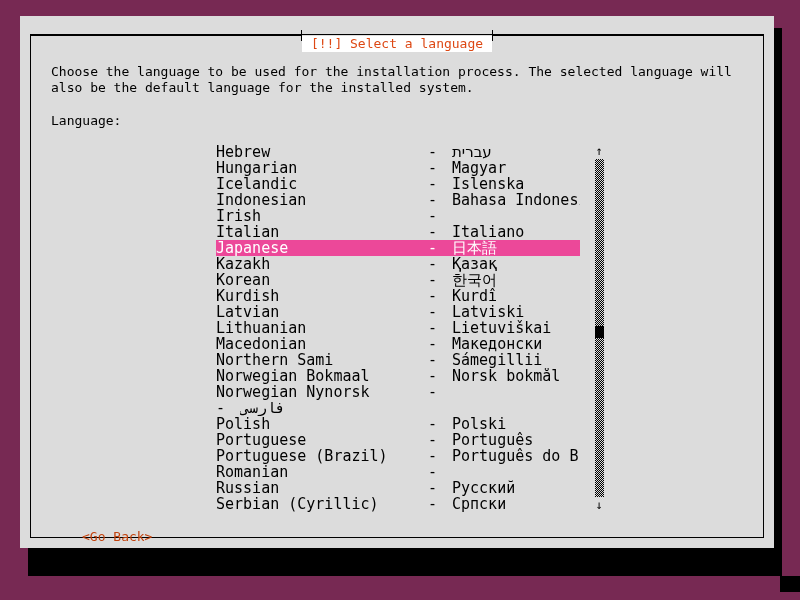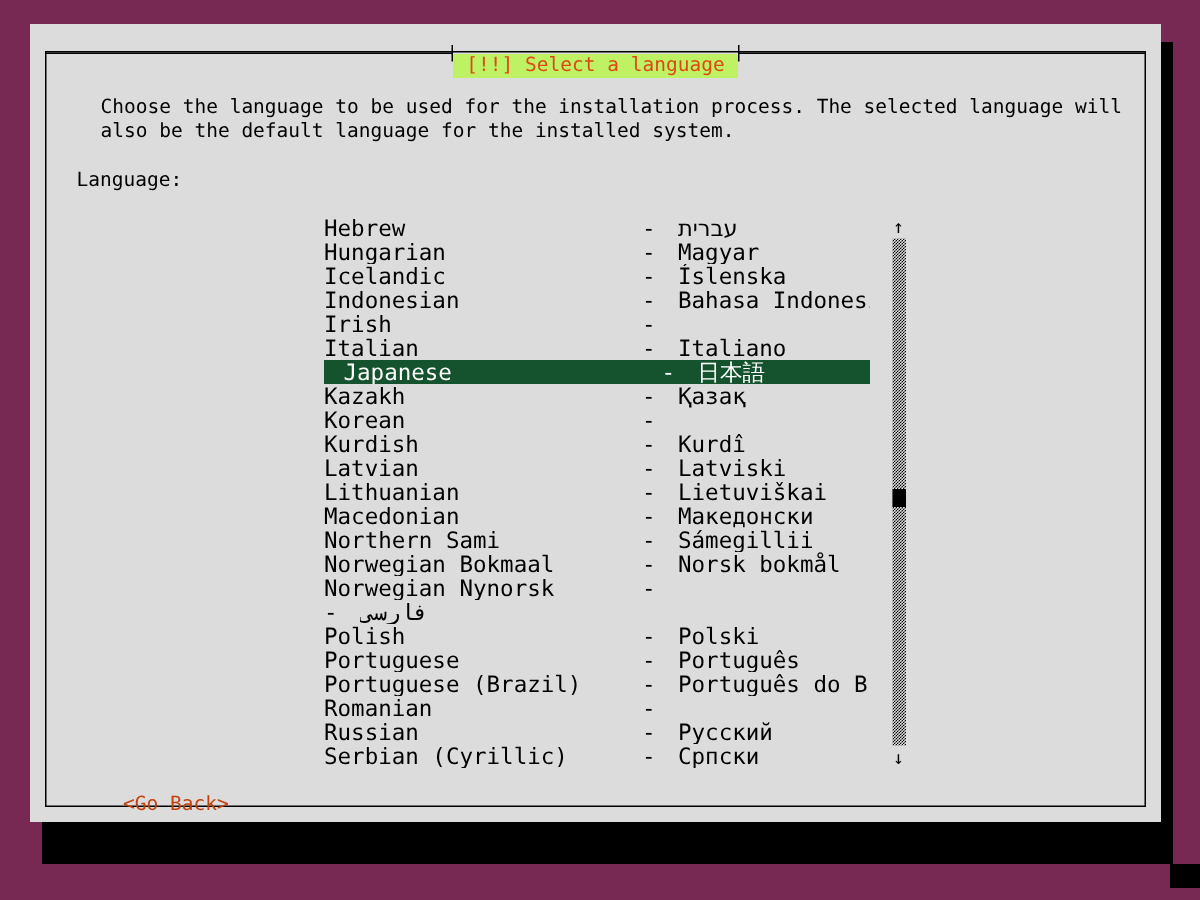--- a/index.html
+++ b/index.html
@@ -82,31 +82,31 @@
     height: 11px;
     background: #000000;
     top: -5px;
   }
   .title-rule.left::after  { right: 0; }
   .title-rule.right::after { left: 0; }
   .title-text {
     flex: 0 0 auto;
     padding: 0 9px;
     color: #dd4814;
-    background: #bef264;
+    background: #ffffff;
     font-size: 13px;
     white-space: pre;
     line-height: 16px;
     margin-top: 17px;
   }
 
   
   .desc {
     position: absolute;
-    left: 47px;
+    left: 31px;
     top: 48px;
     width: 700px;
     color: #000000;
     white-space: pre-wrap;
     font-size: 13px;
     line-height: 16px;
   }
   .field-label {
     position: absolute;
     left: 31px;
@@ -272,23 +272,23 @@
 
     <div class="field-label">Language:</div>
 
     <div class="list-area">
         <div class="lang-row"><span class="lang-en">Hebrew</span><span class="lang-dash">-</span><span class="lang-native">עברית</span></div>
         <div class="lang-row"><span class="lang-en">Hungarian</span><span class="lang-dash">-</span><span class="lang-native">Magyar</span></div>
         <div class="lang-row"><span class="lang-en">Icelandic</span><span class="lang-dash">-</span><span class="lang-native">Íslenska</span></div>
         <div class="lang-row"><span class="lang-en">Indonesian</span><span class="lang-dash">-</span><span class="lang-native">Bahasa Indonesia</span></div>
         <div class="lang-row"><span class="lang-en">Irish</span><span class="lang-dash">-</span></div>
         <div class="lang-row"><span class="lang-en">Italian</span><span class="lang-dash">-</span><span class="lang-native">Italiano</span></div>
-        <div class="lang-row selected" style="background: #14532d; padding-left: 13px;"><span class="lang-en">Japanese</span><span class="lang-dash">-</span><span class="lang-native">日本語</span></div>
+        <div class="lang-row selected" style="background: #ec4899;"><span class="lang-en">Japanese</span><span class="lang-dash">-</span><span class="lang-native">日本語</span></div>
         <div class="lang-row"><span class="lang-en">Kazakh</span><span class="lang-dash">-</span><span class="lang-native">Қазақ</span></div>
-        <div class="lang-row"><span class="lang-en">Korean</span><span class="lang-dash">-</span></div>
+        <div class="lang-row"><span class="lang-en">Korean</span><span class="lang-dash">-</span><span class="lang-native">한국어</span></div>
         <div class="lang-row"><span class="lang-en">Kurdish</span><span class="lang-dash">-</span><span class="lang-native">Kurdî</span></div>
         <div class="lang-row"><span class="lang-en">Latvian</span><span class="lang-dash">-</span><span class="lang-native">Latviski</span></div>
         <div class="lang-row"><span class="lang-en">Lithuanian</span><span class="lang-dash">-</span><span class="lang-native">Lietuviškai</span></div>
         <div class="lang-row"><span class="lang-en">Macedonian</span><span class="lang-dash">-</span><span class="lang-native">Македонски</span></div>
         <div class="lang-row"><span class="lang-en">Northern Sami</span><span class="lang-dash">-</span><span class="lang-native">Sámegillii</span></div>
         <div class="lang-row"><span class="lang-en">Norwegian Bokmaal</span><span class="lang-dash">-</span><span class="lang-native">Norsk bokmål</span></div>
         <div class="lang-row"><span class="lang-en">Norwegian Nynorsk</span><span class="lang-dash">-</span></div>
         <div class="lang-row"><span class="lang-dash">-</span><span class="lang-native">فارسی</span></div>
         <div class="lang-row"><span class="lang-en">Polish</span><span class="lang-dash">-</span><span class="lang-native">Polski</span></div>
         <div class="lang-row"><span class="lang-en">Portuguese</span><span class="lang-dash">-</span><span class="lang-native">Português</span></div>

